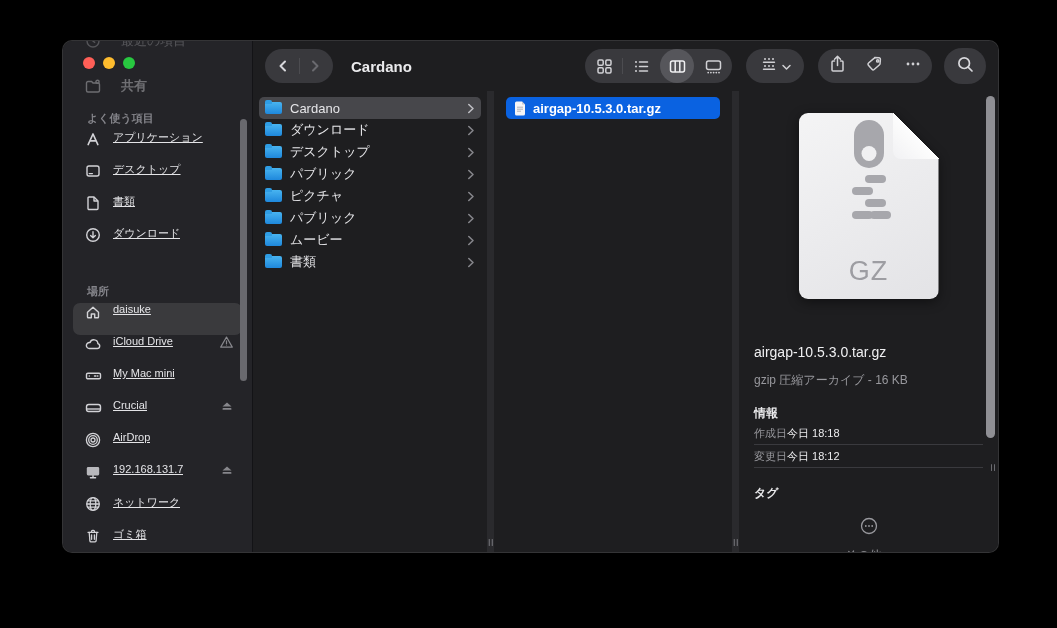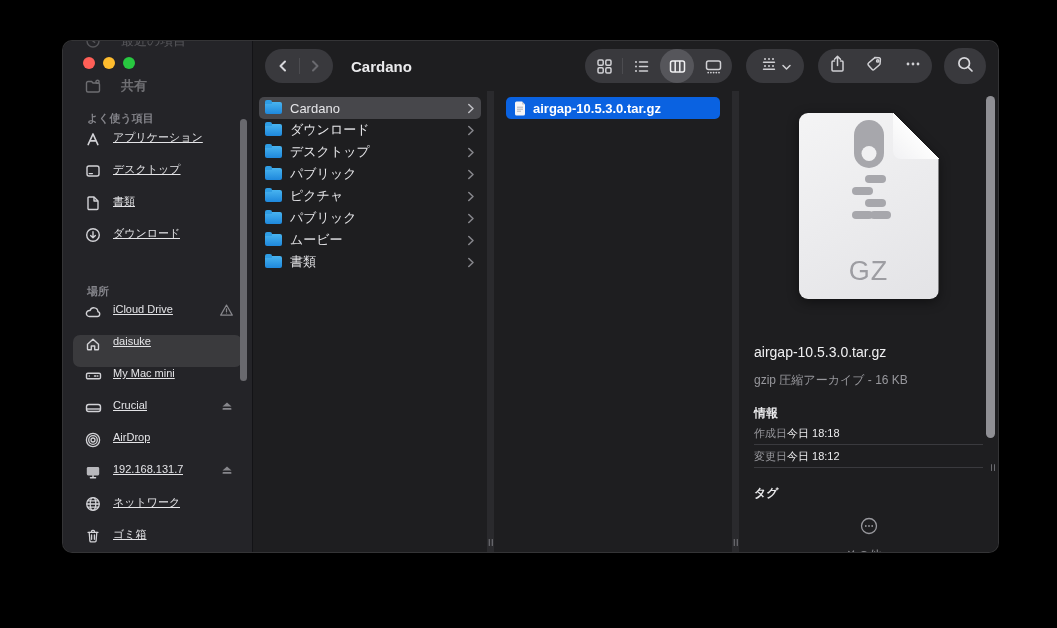--- a/index.html
+++ b/index.html
@@ -167,43 +167,43 @@
             <svg width="16" height="16" viewBox="0 0 16 16" fill="none" stroke="currentColor" stroke-width="1.4" stroke-linecap="round" stroke-linejoin="round">
                 <circle cx="8" cy="8" r="6.3"></circle>
                 <path d="M8 4.8v6M5.6 8.6 8 10.8l2.4-2.2"></path>
               </svg>
           </span>
           <span class="sb-label">ダウンロード</span>
         </div>
 
         <div class="sb-header second">場所</div>
 
+        <div class="sb-item selected">
+          <span class="sb-ic">
+            <svg width="16" height="16" viewBox="0 0 16 16" fill="none" stroke="currentColor" stroke-width="1.4" stroke-linejoin="round">
+                <path d="M2.5 8.3 8 3.2l5.5 5.1V13a.8.8 0 0 1-.8.8H9.7V10H6.3v3.8H3.3a.8.8 0 0 1-.8-.8V8.3z"></path>
+              </svg>
+          </span>
+          <span class="sb-label">daisuke</span>
+        </div>
+
         <div class="sb-item">
           <span class="sb-ic">
             <svg width="17" height="14" viewBox="0 0 17 14" fill="none" stroke="currentColor" stroke-width="1.4" stroke-linejoin="round">
                 <path d="M4.6 11.5a3 3 0 1 1 .5-5.9 4 4 0 0 1 7.8 1 2.5 2.5 0 0 1-.6 4.9H4.6z"></path>
               </svg>
           </span>
           <span class="sb-label">iCloud Drive</span>
           <span class="sb-acc">
             <svg width="15" height="14" viewBox="0 0 16 15" fill="none" stroke="currentColor" stroke-width="1.3" stroke-linejoin="round">
                 <path d="M8 2.2 14.2 13H1.8L8 2.2z"></path>
                 <path d="M8 6.4v3" stroke-linecap="round"></path>
                 <circle cx="8" cy="11" r="0.5" fill="currentColor" stroke="none"></circle>
               </svg>
           </span>
-        </div>
-
-        <div class="sb-item selected">
-          <span class="sb-ic">
-            <svg width="16" height="16" viewBox="0 0 16 16" fill="none" stroke="currentColor" stroke-width="1.4" stroke-linejoin="round">
-                <path d="M2.5 8.3 8 3.2l5.5 5.1V13a.8.8 0 0 1-.8.8H9.7V10H6.3v3.8H3.3a.8.8 0 0 1-.8-.8V8.3z"></path>
-              </svg>
-          </span>
-          <span class="sb-label">daisuke</span>
         </div>
 
         <div class="sb-item">
           <span class="sb-ic">
             <svg width="17" height="16" viewBox="0 0 17 16" fill="none" stroke="currentColor" stroke-width="1.4">
                 <rect x="1.5" y="5.2" width="14" height="5.6" rx="1.4"></rect>
                 <circle cx="4.3" cy="8" r="0.75" fill="currentColor" stroke="none"></circle>
                 <path d="M9.5 8h3.4" stroke-linecap="round" stroke-dasharray="1.4 1.6"></path>
               </svg>
           </span>

